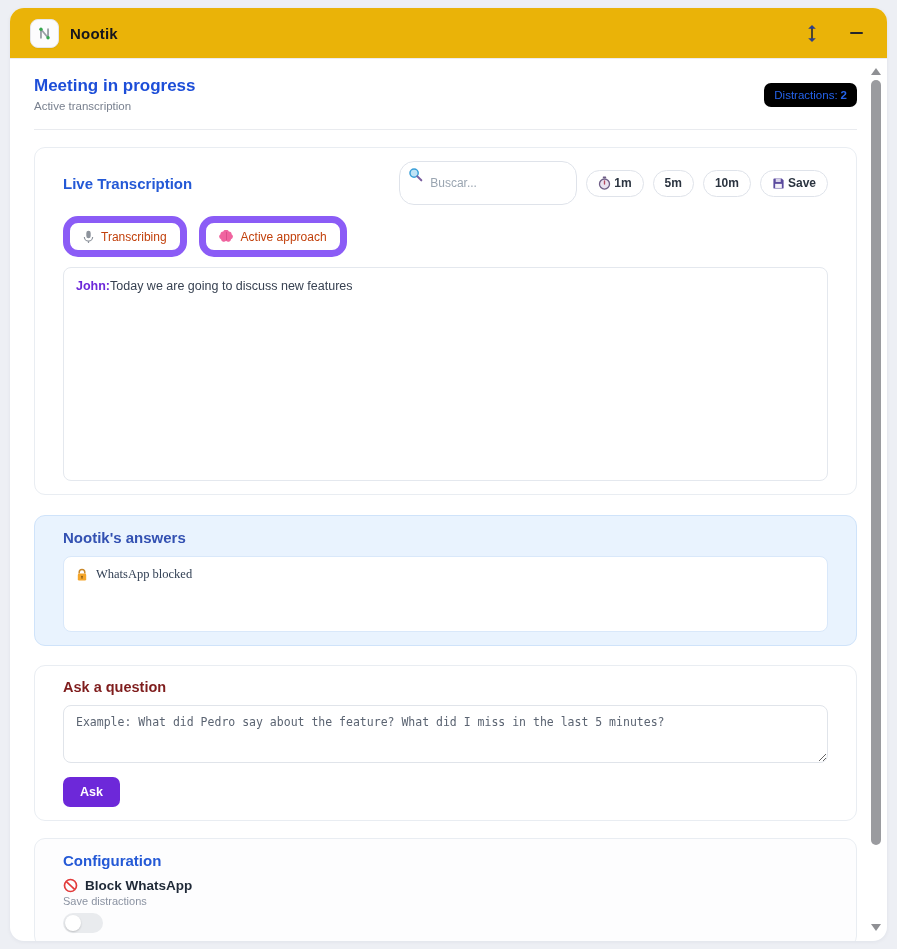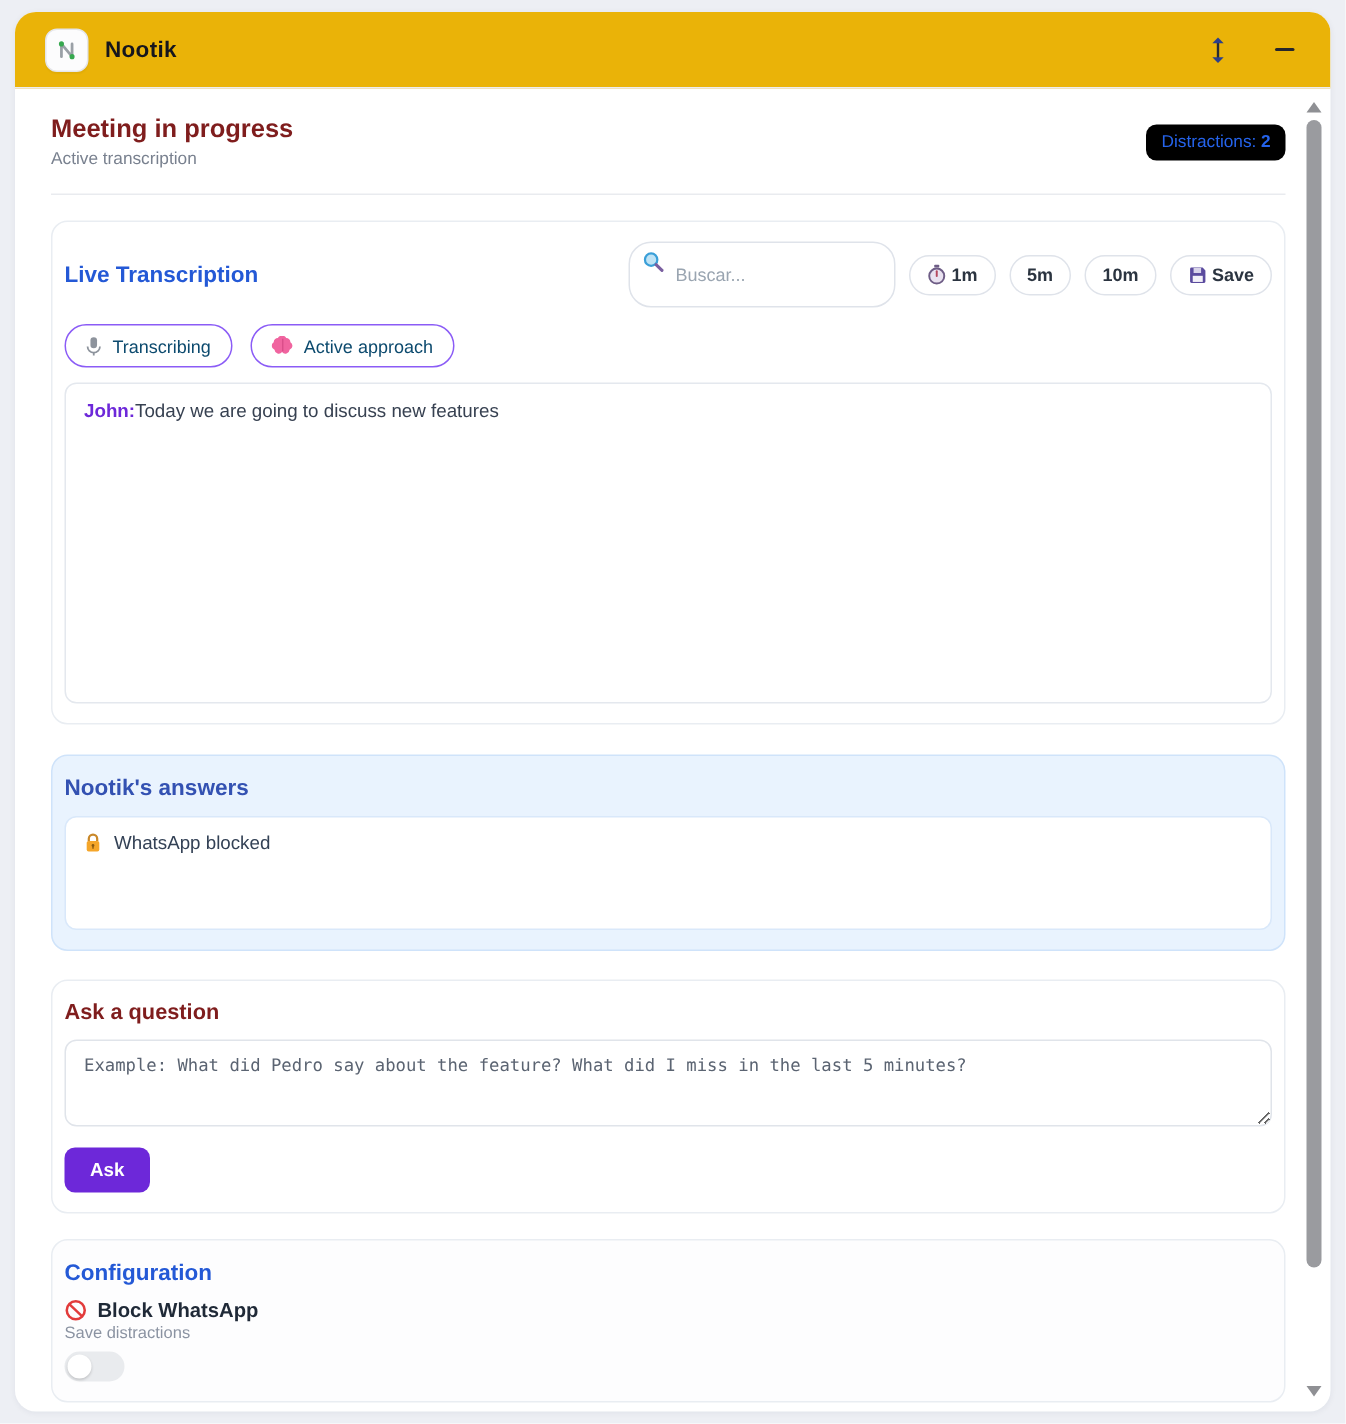--- a/index.html
+++ b/index.html
@@ -29,69 +29,69 @@
   .win-controls{margin-left:auto;display:flex;align-items:center;gap:24px;}
   .win-btn{background:none;border:none;padding:2px 4px;cursor:pointer;display:flex;align-items:center;}
   .minus-bar{width:13px;height:2px;background:#26262c;border-radius:1px;}
   
   .content{
     position:absolute;top:51px;left:0;right:0;bottom:0;
     padding:15px 30px 0 14px;box-sizing:border-box;
   }
   
   .page-header{display:flex;align-items:flex-start;}
-  .page-title{font-size:17px;font-weight:700;color:#7f1d1d;margin:2px 0 0 10px;}
+  .page-title{font-size:17px;font-weight:700;color:#1d4ed8;margin:2px 0 0 10px;}
   .page-sub{font-size:11.5px;color:#79818f;margin:4px 0 0 10px;}
   .distraction-badge{
     margin-left:auto;margin-top:9px;background:#000000;color:#2563eb;
     font-size:11.5px;padding:6px 10px;border-radius:7px;white-space:nowrap;
   }
   .distraction-badge b{font-weight:600;margin-left:3px;}
   .divider{border:none;border-top:1px solid #e9ebef;margin:17px 0 0 10px;}
   
   .card{
     border:1px solid #e9edf2;border-radius:11px;background:#fff;
-    padding:13px 8px;margin:17px 0 4px 10px;box-sizing:border-box;
+    padding:13px 28px;margin:17px 0 4px 10px;box-sizing:border-box;
   }
   .card-title{font-size:15px;font-weight:700;color:#2459d6;}
   
   .lt-header{display:flex;align-items:center;}
   .lt-controls{margin-left:auto;display:flex;align-items:center;gap:9px;}
   .search-wrap{position:relative;}
   .search-input{
     width:178px;height:44px;border:1px solid #dfe3ea;border-radius:15px;
     padding:0 10px 0 30px;font-size:12px;color:#000000;box-sizing:border-box;outline:none;
     font-family:"Liberation Sans",sans-serif;
   }
   .search-input::placeholder{color:#9aa5b1;}
   .search-ico{position:absolute;left:9px;top:6px;}
   .pill-btn{
     height:27px;border:1px solid #dfe3ea;background:#fff;border-radius:15px;
     padding:0 11px;font-size:12px;font-weight:600;color:#2b3440;cursor:pointer;
     display:flex;align-items:center;gap:3px;font-family:"Liberation Sans",sans-serif;
   }
   .badge-row{display:flex;gap:12px;margin-top:11px;}
   .status-pill{
-    height:27px;border:1px solid #8b5cf6;background:#fff;border-radius:15px;
-    padding:0 13px;font-size:12px;color:#0c4a6e;display:flex;align-items:center;gap:7px;
+    height:27px;border:7px solid #8b5cf6;background:#fff;border-radius:15px;
+    padding:0 13px;font-size:12px;color:#c2410c;display:flex;align-items:center;gap:7px;
   }
   .transcript-box{
     margin-top:10px;border:1px solid #e4e8ee;border-radius:8px;background:#fff;
     height:214px;padding:11px 12px;font-size:12.5px;color:#374151;box-sizing:border-box;
     overflow:auto;
   }
   .speaker{font-weight:700;color:#6d28d9;}
   
   .answers-card{background:#e9f3fe;border-color:#cfe3fa;}
   .answers-title{color:#3351b2;}
   .answer-box{
     margin-top:10px;background:#fff;border:1px solid #d9e8fa;border-radius:8px;
     height:76px;padding:10px 12px;box-sizing:border-box;font-size:12.5px;color:#334155;
   }
-  .answer-line{display:flex;align-items:center;gap:8px;}
+  .answer-line{display:flex;align-items:center;gap:8px;font-family:Liberation Serif, serif;}
   
   .ask-title{color:#7f1d1d;font-size:14.5px;}
   .ask-textarea{
     display:block;width:100%;height:58px;margin-top:10px;box-sizing:border-box;
     border:1px solid #e0e4ea;border-radius:8px;padding:9px 12px;
     font-family:"DejaVu Sans Mono","Liberation Mono",monospace;font-size:11.5px;color:#374151;
     resize:vertical;outline:none;
   }
   .ask-textarea::placeholder{color:#5b6472;}
   .ask-btn{

